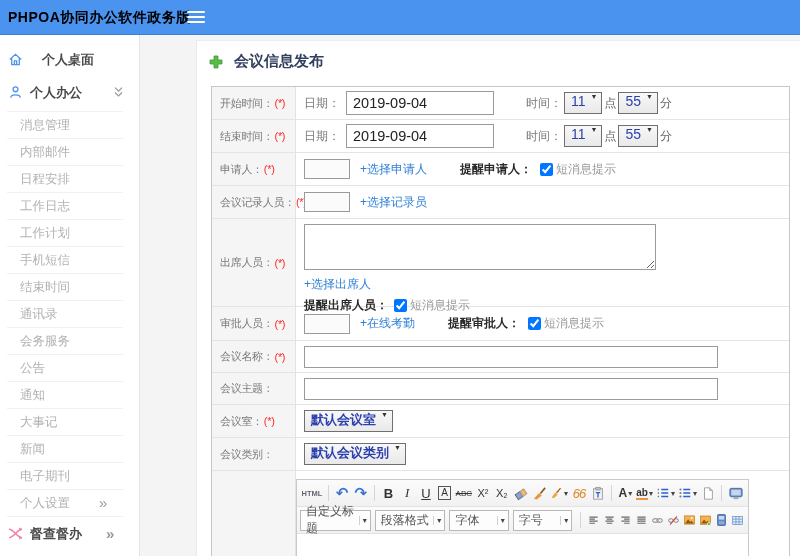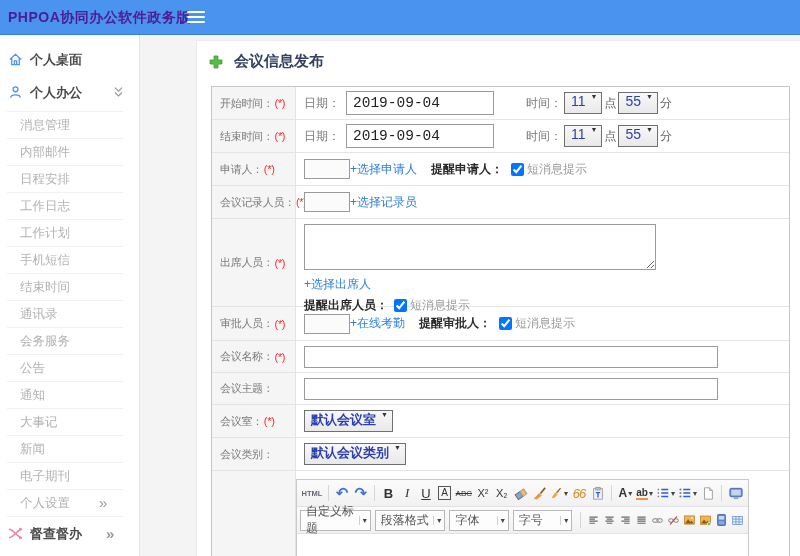--- a/index.html
+++ b/index.html
@@ -4,31 +4,31 @@
 <style>
   * { margin:0; padding:0; box-sizing:border-box; }
   html,body { width:800px; height:556px; overflow:hidden; background:#f4f4f4;
               font-family:"Liberation Sans","DejaVu Sans",sans-serif; }
   .stage { position:relative; width:800px; height:556px; }
 
   
   .topbar { position:absolute; left:0; top:0; width:800px; height:35px;
             background:#4a94f0; border-bottom:1px solid #3c7fd6; }
   .topbar-title { position:absolute; left:8px; top:0; line-height:35px;
-                  color:#4c1d95; font-size:14px; font-weight:bold; letter-spacing:.5px; }
+                  color:#000000; font-size:14px; font-weight:bold; letter-spacing:.5px; }
   .hamburger { position:absolute; left:187px; top:11px; width:18px; height:13px; cursor:pointer; }
   .hamburger i { display:block; height:2.4px; background:#fff; margin-bottom:2.6px; border-radius:1px; }
 
   
   .sidebar { position:absolute; left:0; top:35px; bottom:0; width:140px;
              background:#ffffff; border-right:1px solid #e4e4e4; }
   .side-top { position:relative; height:33px; display:flex; align-items:center;
               padding-left:8px; color:#4a4a4a; font-size:13px; font-weight:bold; cursor:pointer; }
   .side-top .txt { margin-left:7px; }
-  .side-top.first { margin-top:8px; }
+  .side-top.first { margin-top:8px;gap:12px; }
   .chev-dbl-down { position:absolute; left:112px; top:9px; }
   .office-list { list-style:none; margin:2px 0 0 7px; width:116px; border-top:1px solid #f0f0f0; }
   .office-list li { height:27px; line-height:26px; padding-left:13px; font-size:12.5px;
                     color:#b2b2b2; border-bottom:1px solid #f0f0f0; cursor:pointer;
                     white-space:nowrap; overflow:hidden; }
   .side-sub-extra { position:relative; margin-left:7px; width:116px; height:27px; line-height:26px;
                     padding-left:13px; font-size:12.5px; color:#b2b2b2;
                     border-bottom:1px solid #f0f0f0; cursor:pointer; }
   .chev-r { position:absolute; top:0; font-size:15px; color:#9a9a9a; line-height:26px; }
   .side-sub-extra .chev-r { left:92px; }
@@ -48,36 +48,36 @@
   .lbl { width:84px; flex-shrink:0; background:#f5f5f5; border-right:1px solid #e2e2e2;
          display:flex; align-items:center; padding:0 2px 0 8px; font-size:11px;
          color:#7a7a7a; white-space:nowrap; letter-spacing:-0.3px; }
   .req { color:#ff2a2a; margin-left:1px; }
   .cnt { flex:1; display:flex; align-items:center; padding:0 8px; font-size:12px; color:#666; }
   .h33 { height:33px; } .h34 { height:34px; } .h32 { height:32px; } 
   .row-attendee { height:88px; }
   .row-editor { height:150px; }
 
   .txt-input { height:24px; border:1px solid #9a9a9a; background:#fff; font-size:14.5px;
-               color:#222; padding:4px 6px; font-family:Liberation Mono, monospace; }
+               color:#222; padding:4px 6px; font-family:Liberation Sans, sans-serif; }
   .date-input { width:148px; margin-left:6px; }
   .small-input { width:46px; height:20px; background:#fbfbfb; }
   .wide-input { width:414px; height:22px; font-size:13px; }
   .mini-label { color:#7a7a7a; }
 
   .sel { display:inline-flex; border:1px solid #707070;
          background:linear-gradient(#f8f8f8,#e9e9e9); cursor:pointer; }
   .sel::after { content:"▼"; font-size:7px; color:#333; margin:0 4px 0 5px; }
   .time-sel { height:22px; padding-left:6px; font-size:14px; color:#2b3fae; margin:0 2px; }
   .room-sel { height:22px; padding-left:6px; font-size:13px; font-weight:bold; color:#2b3fae; }
 
   .link { color:#2e7fd6; text-decoration:none; font-size:12px; cursor:pointer; }
   .remind { font-weight:bold; color:#2b2b2b; font-size:12px; }
   .sms { color:#999; font-size:12px; }
-  .gap-l { } .gap-xl { margin-left:14px; }
+  .gap-l { margin-left:10px; } .gap-xl { margin-left:33px; }
   input[type=checkbox] { width:13px; height:13px; margin:0 3px 0 8px; }
 
   .attendee-cell { display:block; padding-top:5px; }
   .attendee-cell textarea { width:352px; height:46px; border:1px solid #9a9a9a;
         font-family:inherit; font-size:12px; resize:both; }
   .attendee-line2 { margin-top:3px; }
   .attendee-line3 { margin-top:4px; display:flex; align-items:center; }
   .attendee-line3 input[type=checkbox] { margin-left:6px; }
 
   

